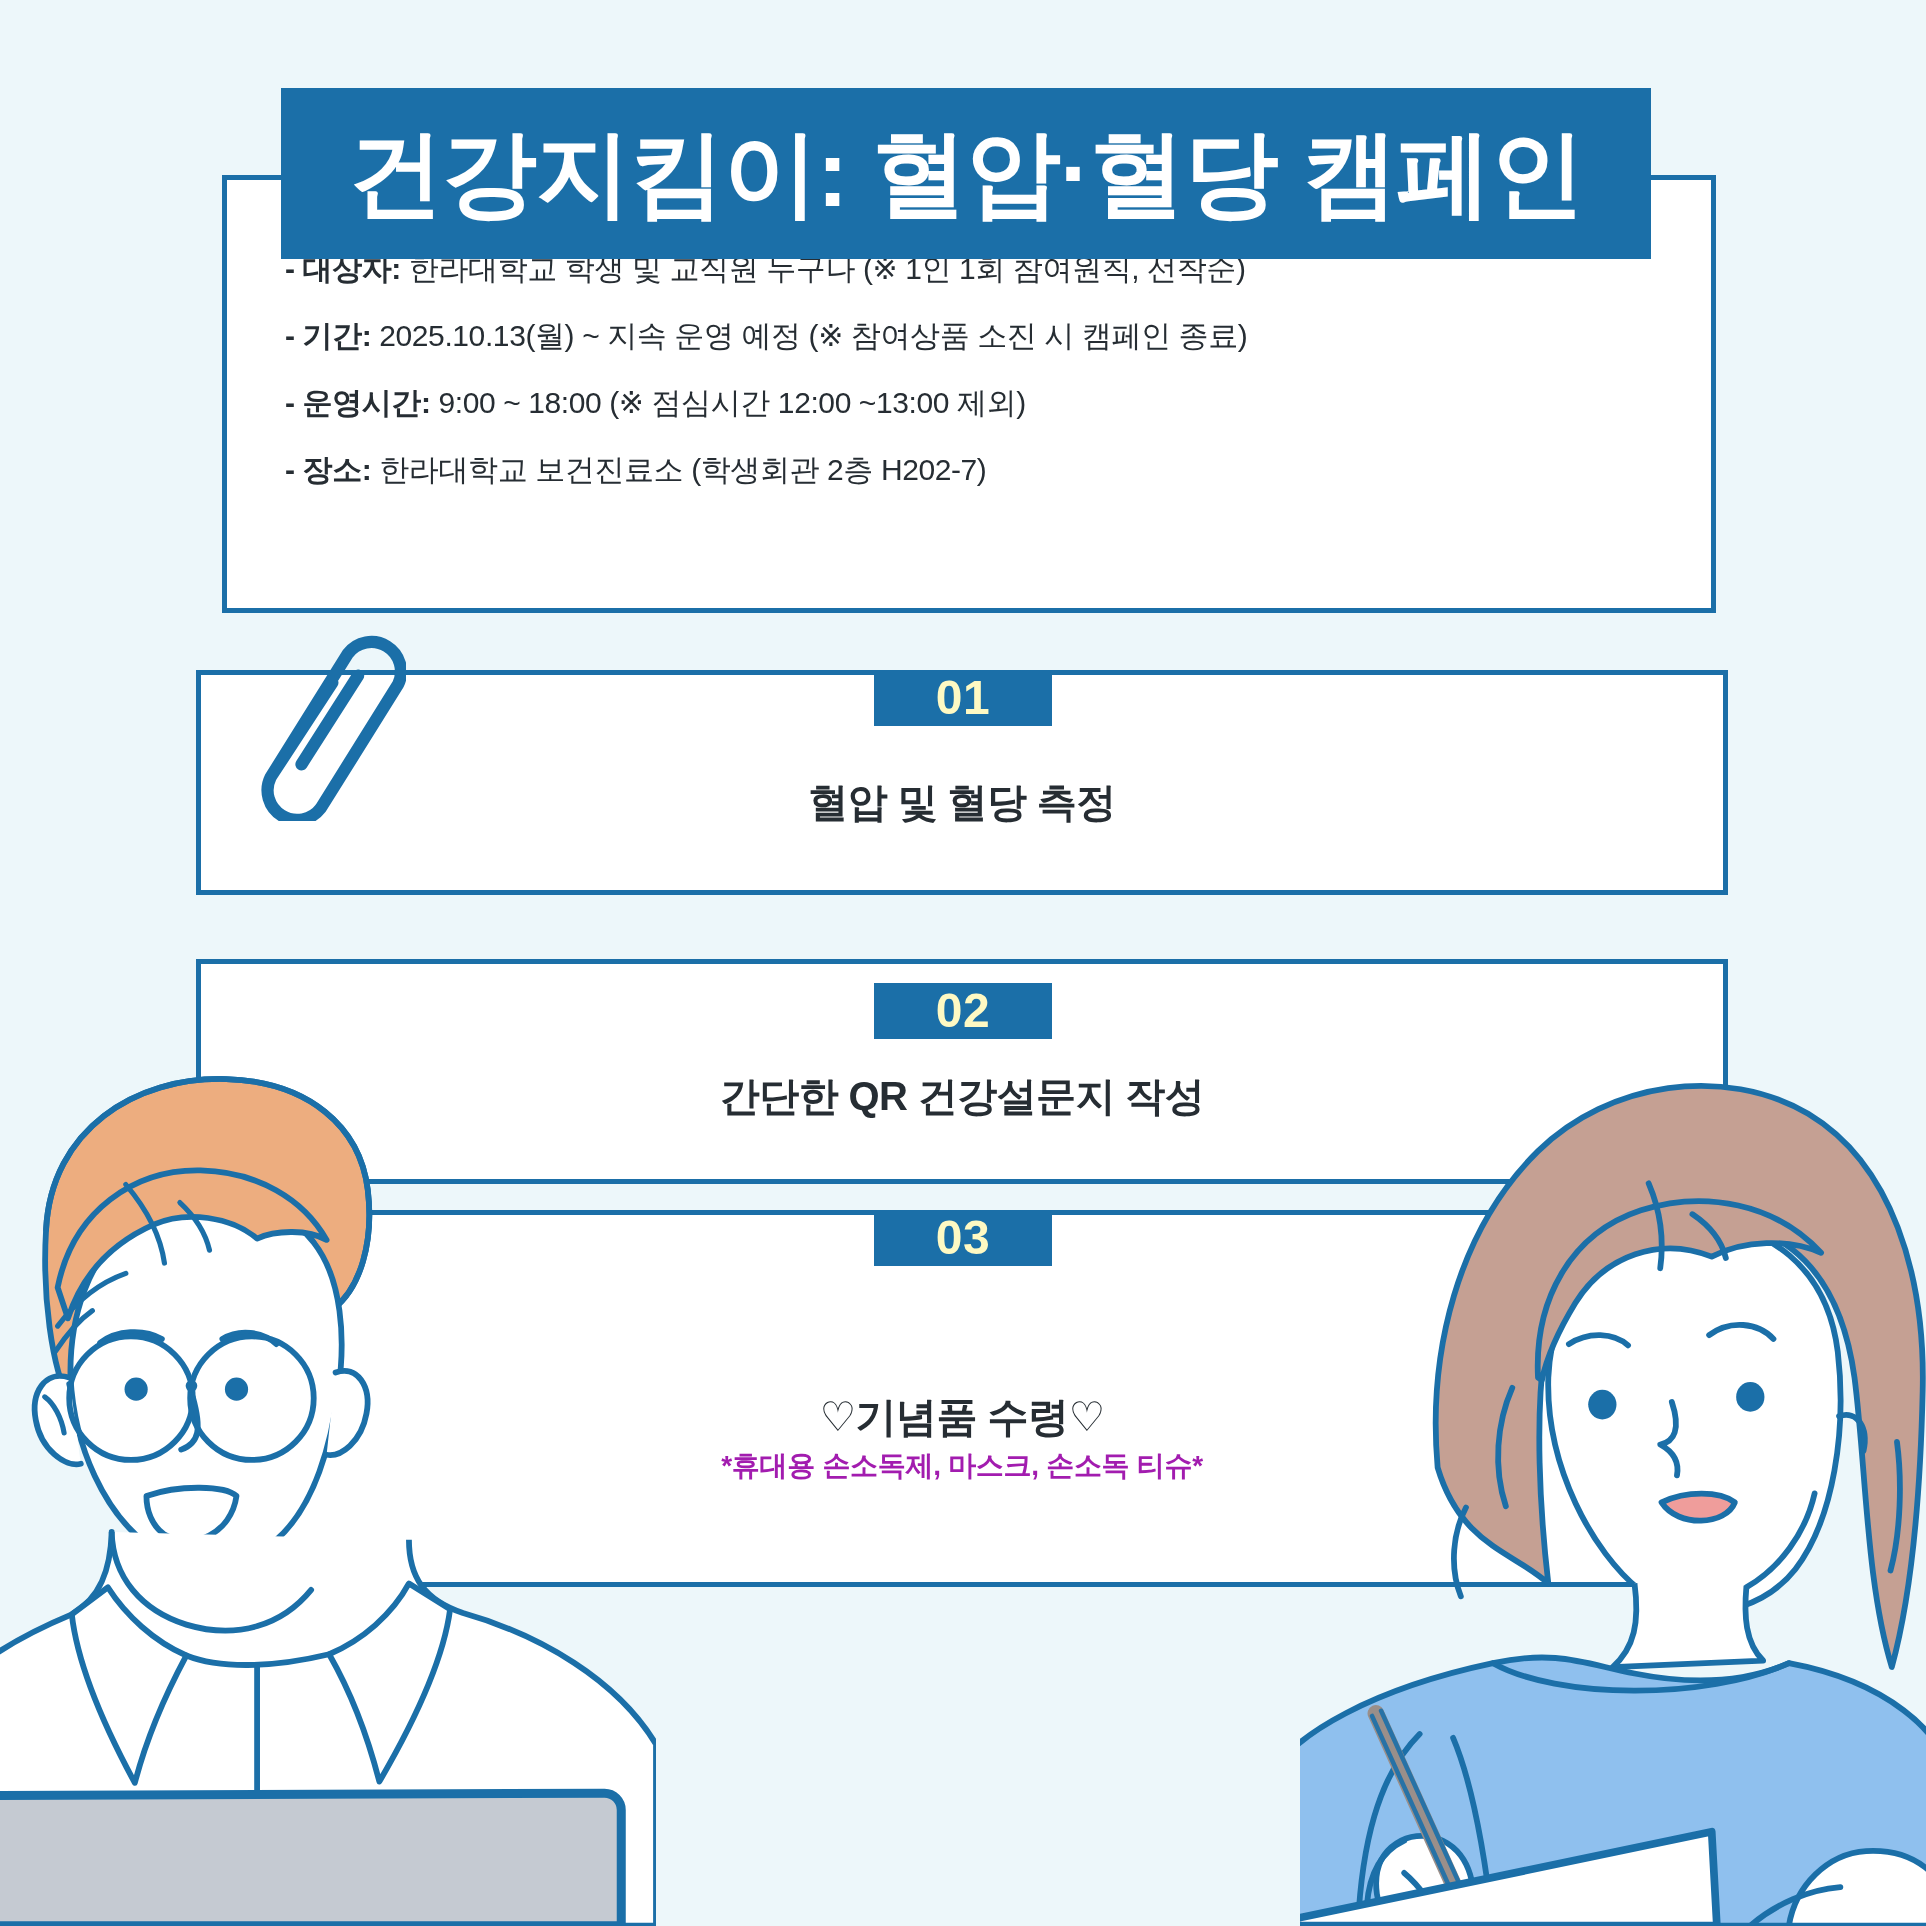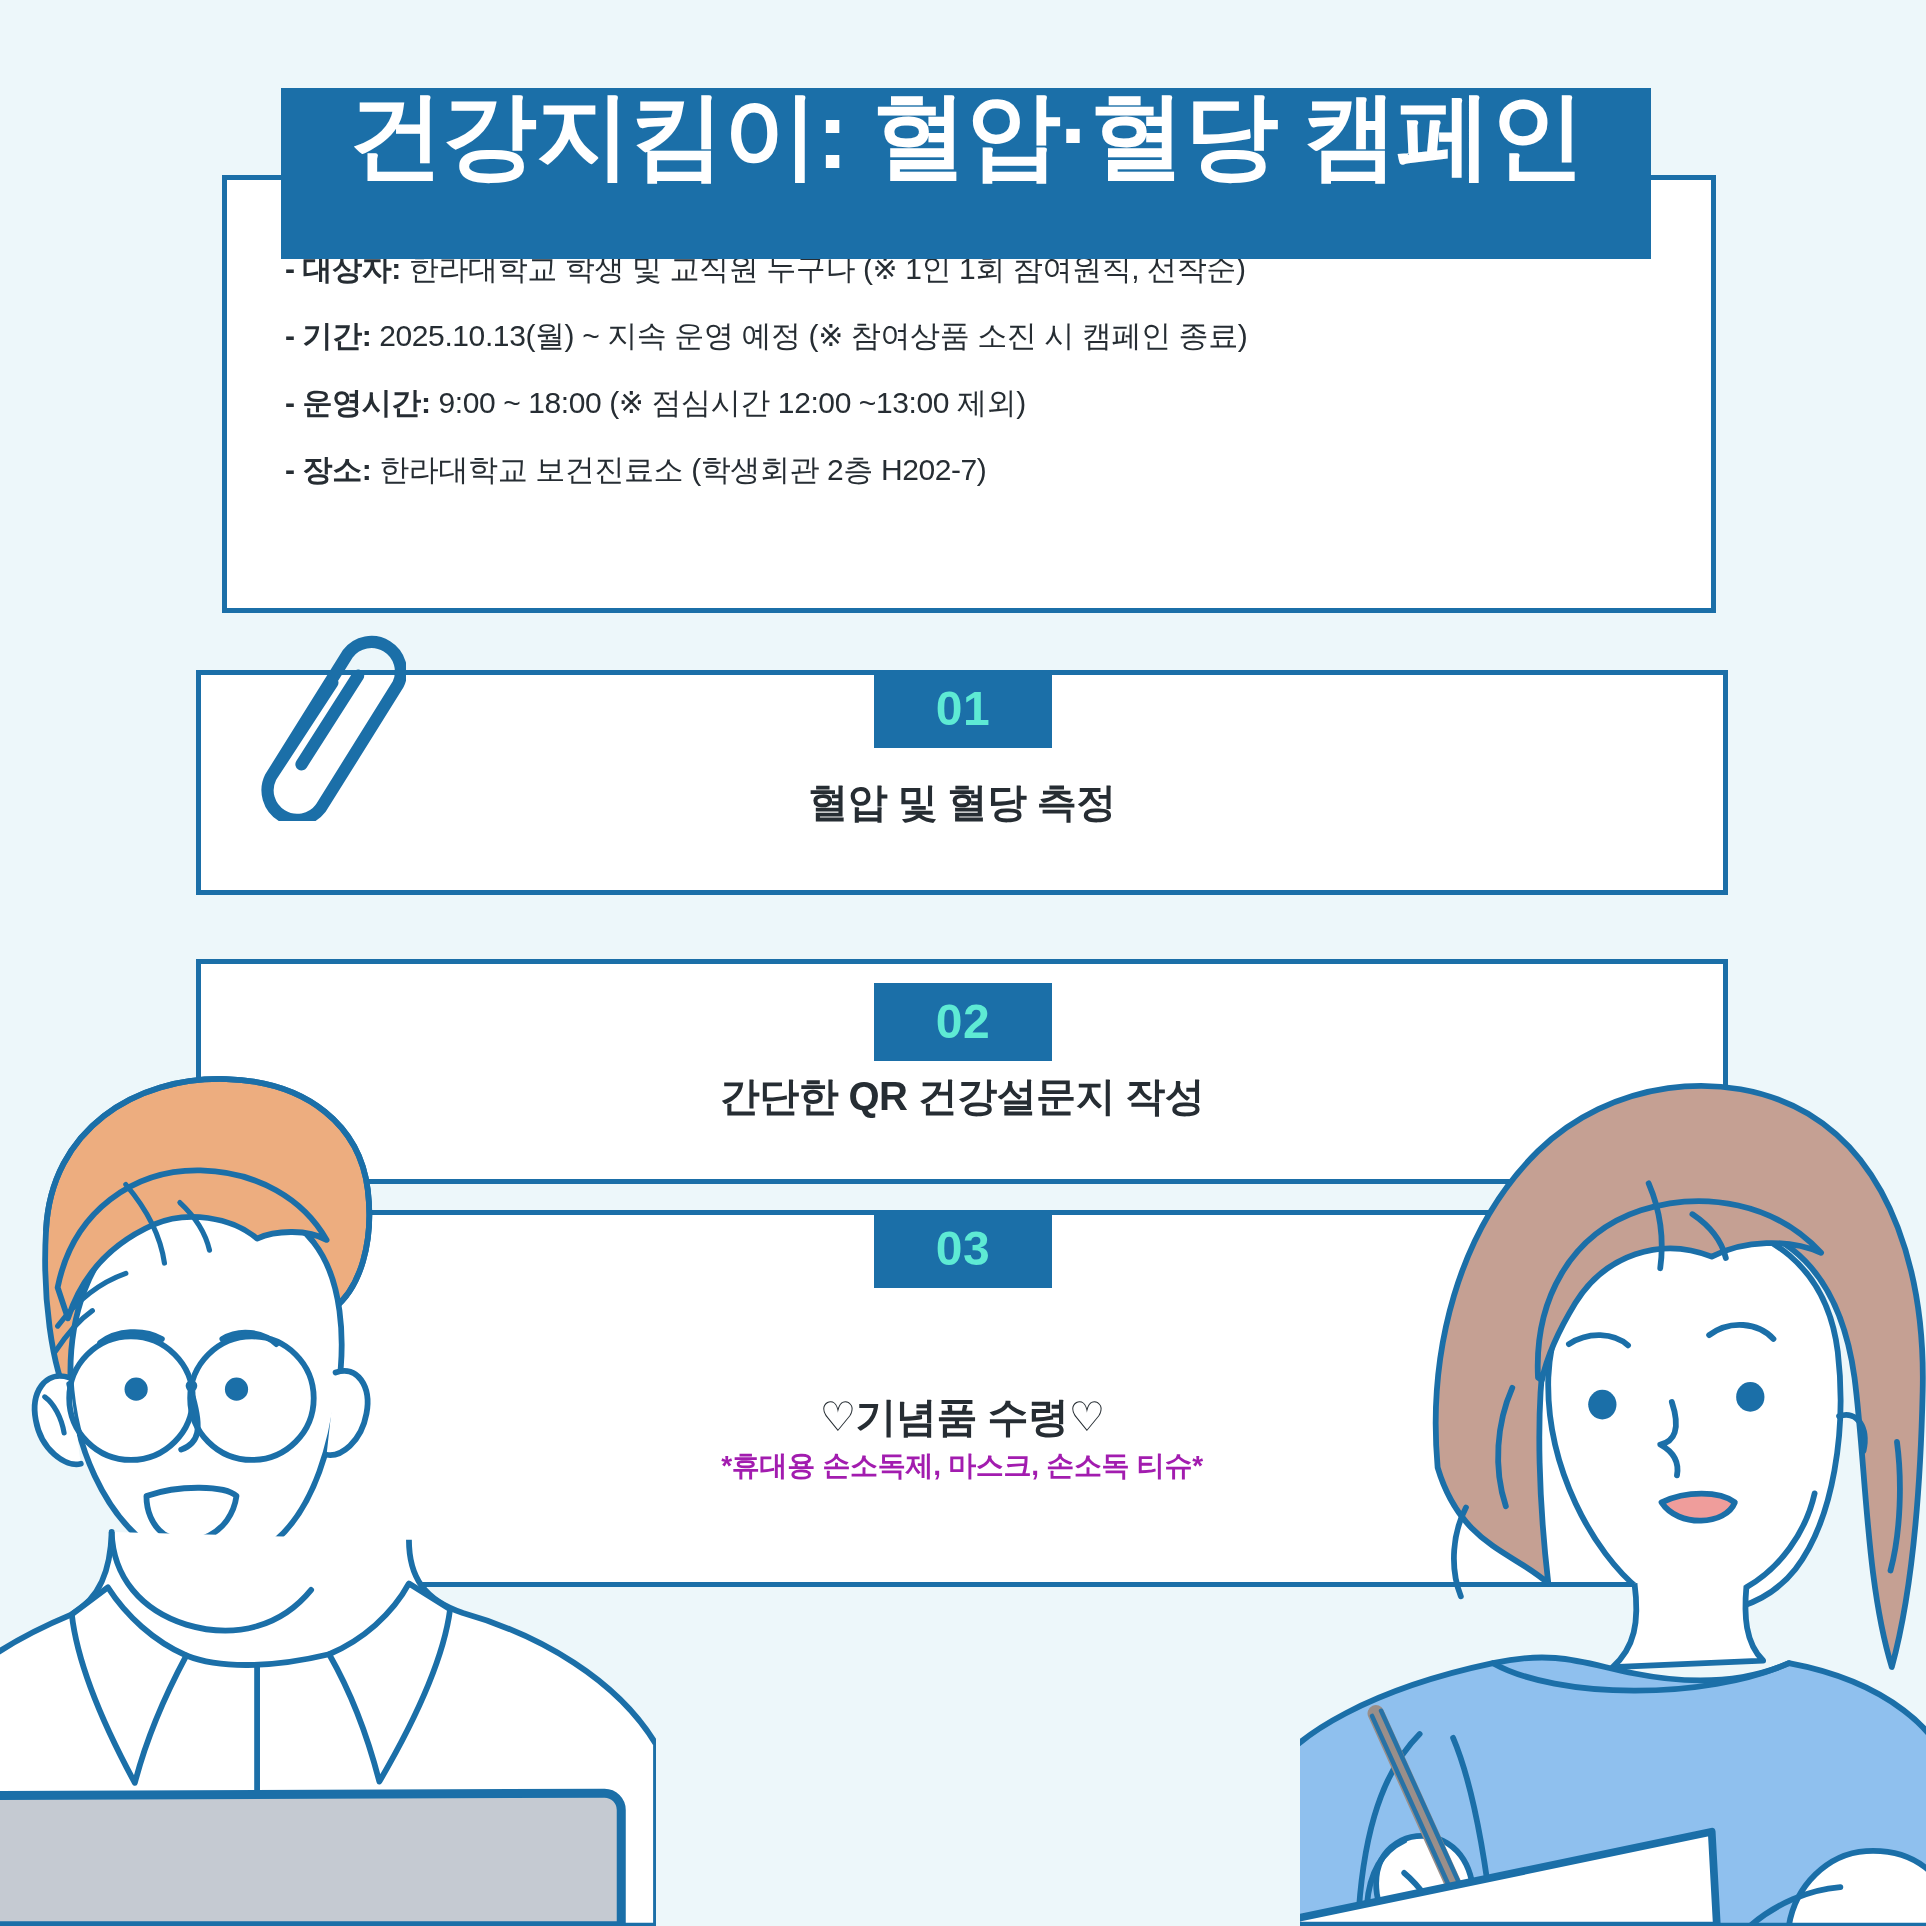--- a/index.html
+++ b/index.html
@@ -44,21 +44,21 @@
   .info-line .lbl{font-weight:700;}
   .info-line .dash{font-weight:700;}
 
   
   .title-banner{
     position:absolute;
     left:281px;top:88px;
     width:1370px;height:171px;
     background:#1b6fa8;
     z-index:8;
-    display:flex;align-items:flex-start;justify-content:center;
+    display:flex;align-items:center;justify-content:center;
   }
   .title-banner .title-text{
     color:#ffffff;
     font-size:95px;
     font-weight:700;
     letter-spacing:-1.3px;
     white-space:nowrap;
     line-height:1;
   }
 
@@ -70,25 +70,25 @@
     background:#ffffff;
     box-sizing:border-box;
     z-index:2;
   }
   #step-box-1{top:670px;height:225px;}
   #step-box-2{top:959px;height:225px;}
   #step-box-3{top:1210px;height:377px;}
 
   .step-badge{
     position:absolute;
-    width:178px;height:78px;
+    width:178px;height:56px;
     background:#1b6fa8;
     z-index:6;
     display:flex;align-items:center;justify-content:center;
-    color:#5eead4;
+    color:#fef9c3;
     font-size:48px;font-weight:700;
     letter-spacing:0.6px;
     line-height:1;
   }
   #badge-1{left:874px;top:670px;}
   #badge-2{left:874px;top:959px;margin-top:24px;}
   #badge-3{left:874px;top:1210px;}
 
   .step-title{
     position:absolute;

